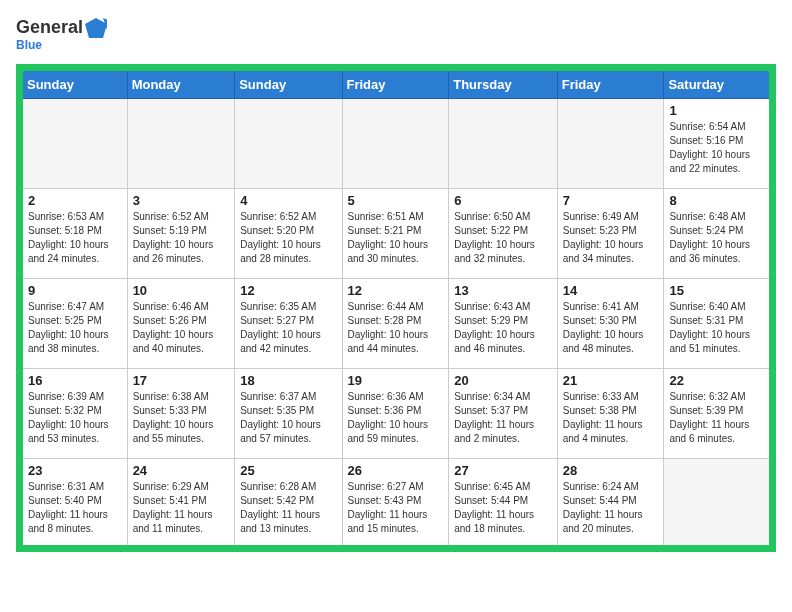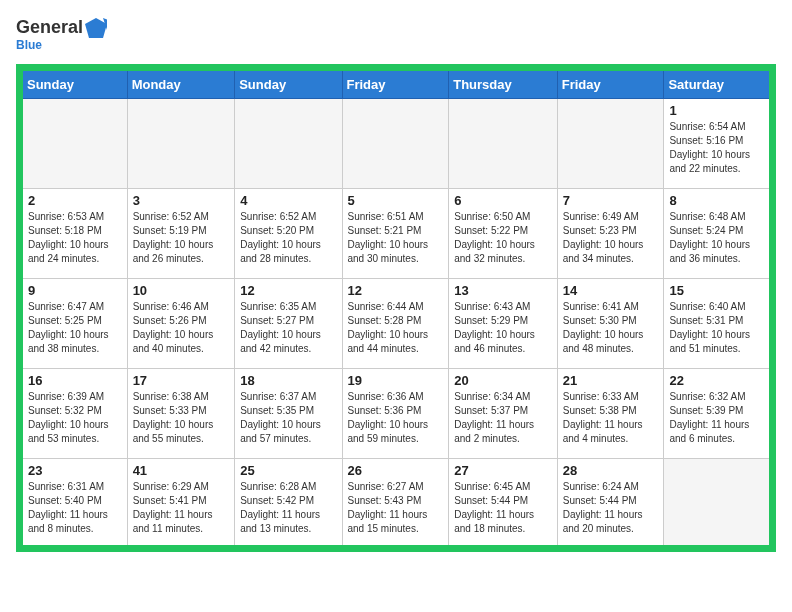--- a/index.html
+++ b/index.html
@@ -262,21 +262,21 @@
         </td>
       </tr>
       <tr>
         <td>
           <div class="day-num">23</div>
           <div class="day-info">Sunrise: 6:31 AM
 Sunset: 5:40 PM
 Daylight: 11 hours and 8 minutes.</div>
         </td>
         <td>
-          <div class="day-num">41</div>
+          <div class="day-num">24</div>
           <div class="day-info">Sunrise: 6:29 AM
 Sunset: 5:41 PM
 Daylight: 11 hours and 11 minutes.</div>
         </td>
         <td>
           <div class="day-num">25</div>
           <div class="day-info">Sunrise: 6:28 AM
 Sunset: 5:42 PM
 Daylight: 11 hours and 13 minutes.</div>
         </td>

